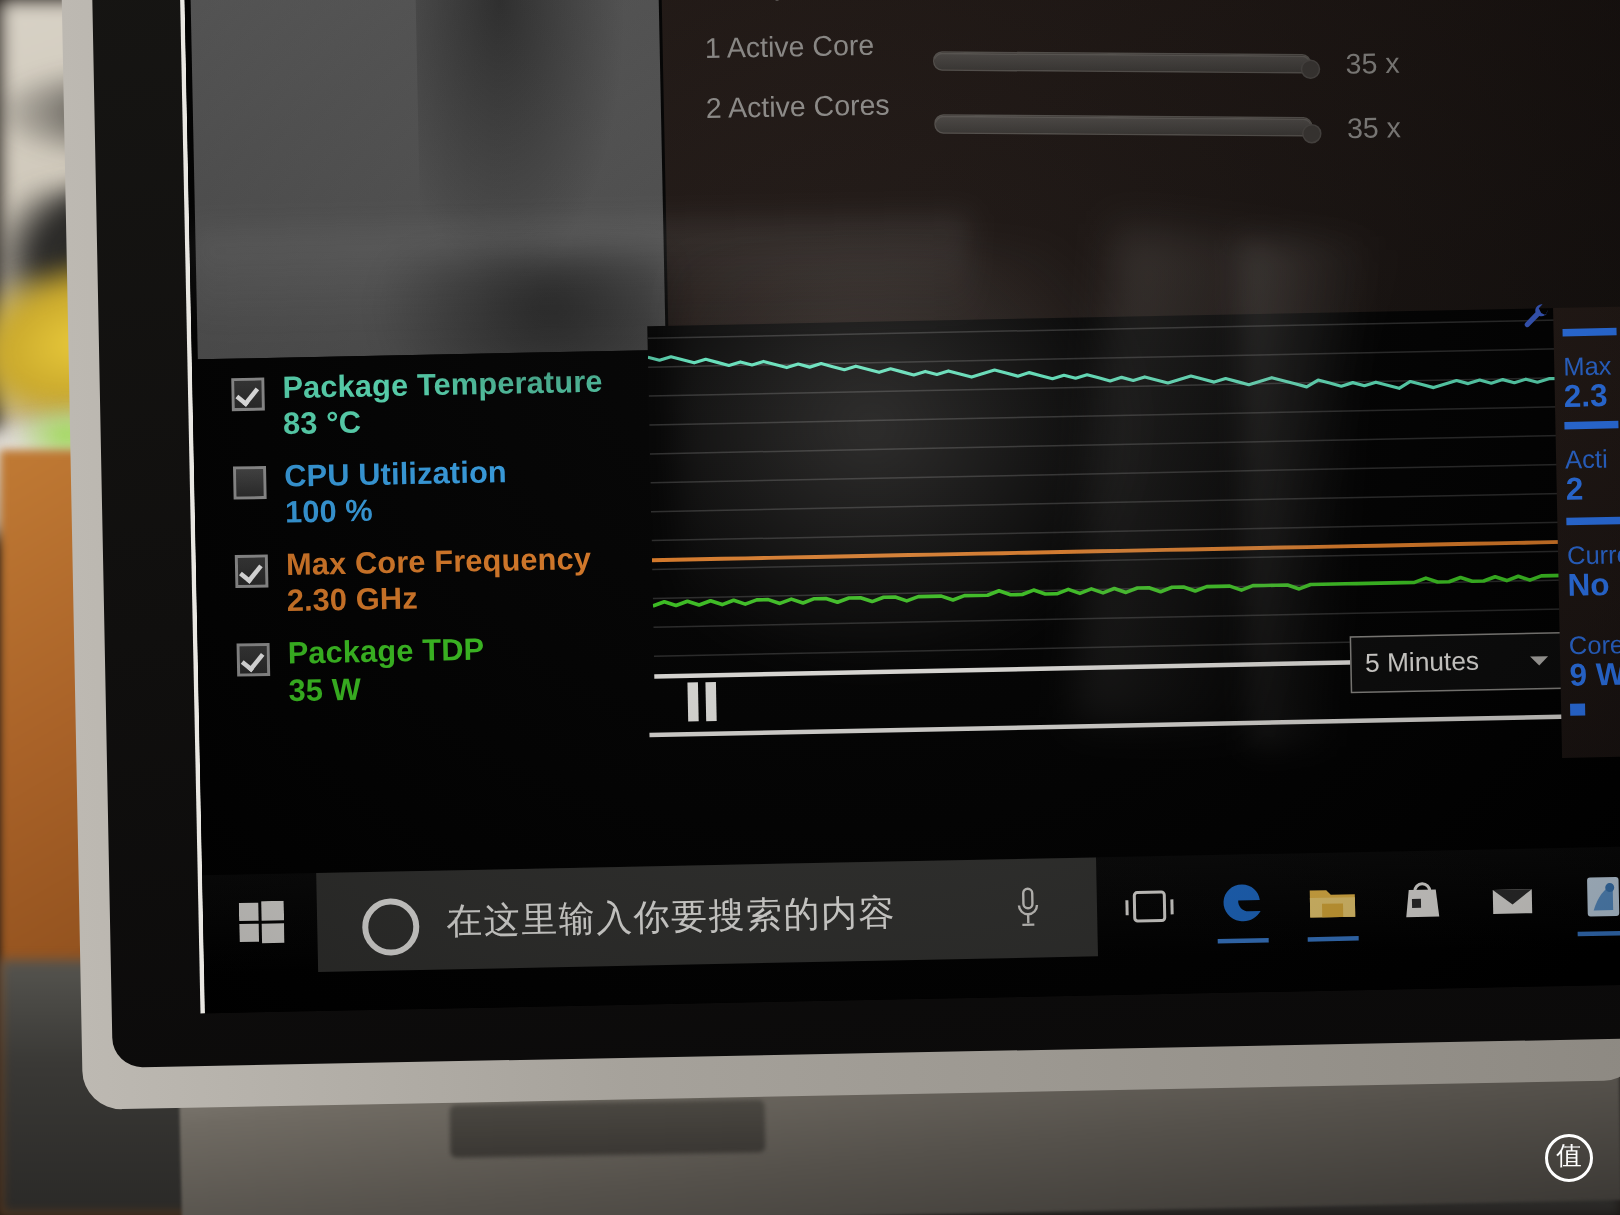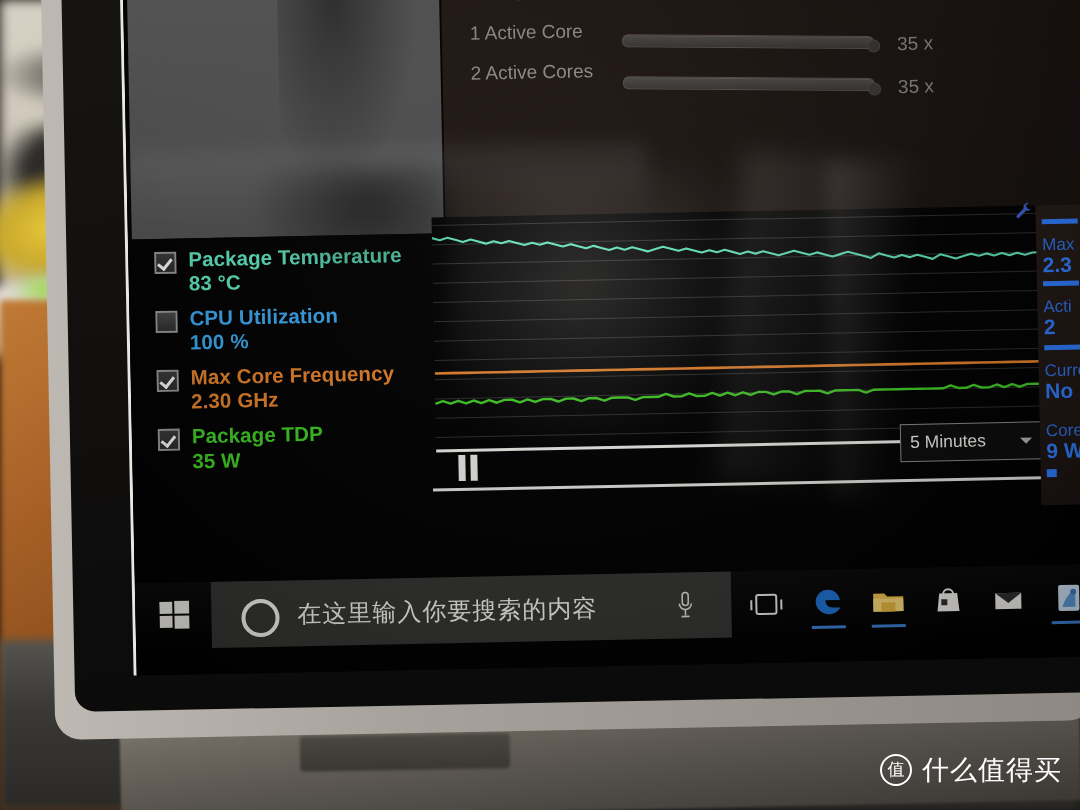--- a/index.html
+++ b/index.html
@@ -361,16 +361,15 @@
     <div class="glare glare-e"></div>
     <div class="glare glare-a"></div>
     <div class="glare glare-b"></div>
     <div class="glare glare-c"></div>
     <div class="screen-vignette"></div>
   </div>
   </div>
 
   <div class="wm">
     <span class="wm-logo">值</span>
-    <span class="wm-text">什么值得买</span>
   </div>
 
 </div>
 
 </body></html>

